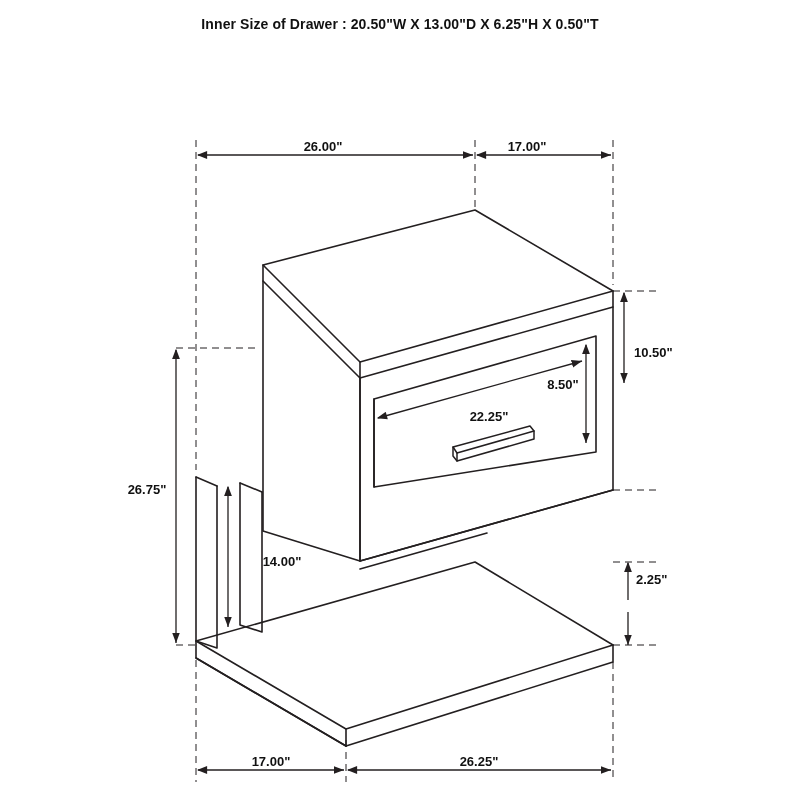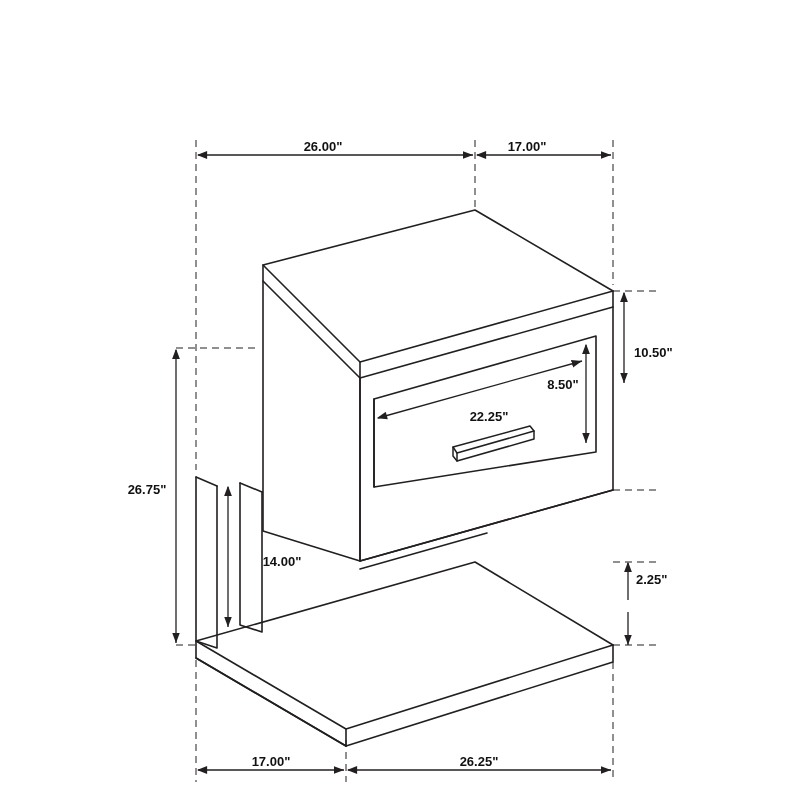--- a/index.html
+++ b/index.html
@@ -40,20 +40,21 @@
     font-size: 13px;
     font-weight: bold;
     fill: #111111;
   }
 </style>
 </head>
 <body>
 
 <div id="stage">
 
+  <div id="title">Inner Size of Drawer : 20.50"W X 13.00"D X 6.25"H X 0.50"T</div>
 
   <svg id="drawing" width="800" height="800" viewBox="0 0 800 800">
 
     <defs>
       <marker id="arrHead" markerWidth="9" markerHeight="9" refX="8" refY="3" orient="auto" markerUnits="strokeWidth">
         <path d="M0,0 L8,3 L0,6 z" fill="#231f20"></path>
       </marker>
       <marker id="arrTail" markerWidth="9" markerHeight="9" refX="1" refY="3" orient="auto" markerUnits="strokeWidth">
         <path d="M8,0 L0,3 L8,6 z" fill="#231f20"></path>
       </marker>

